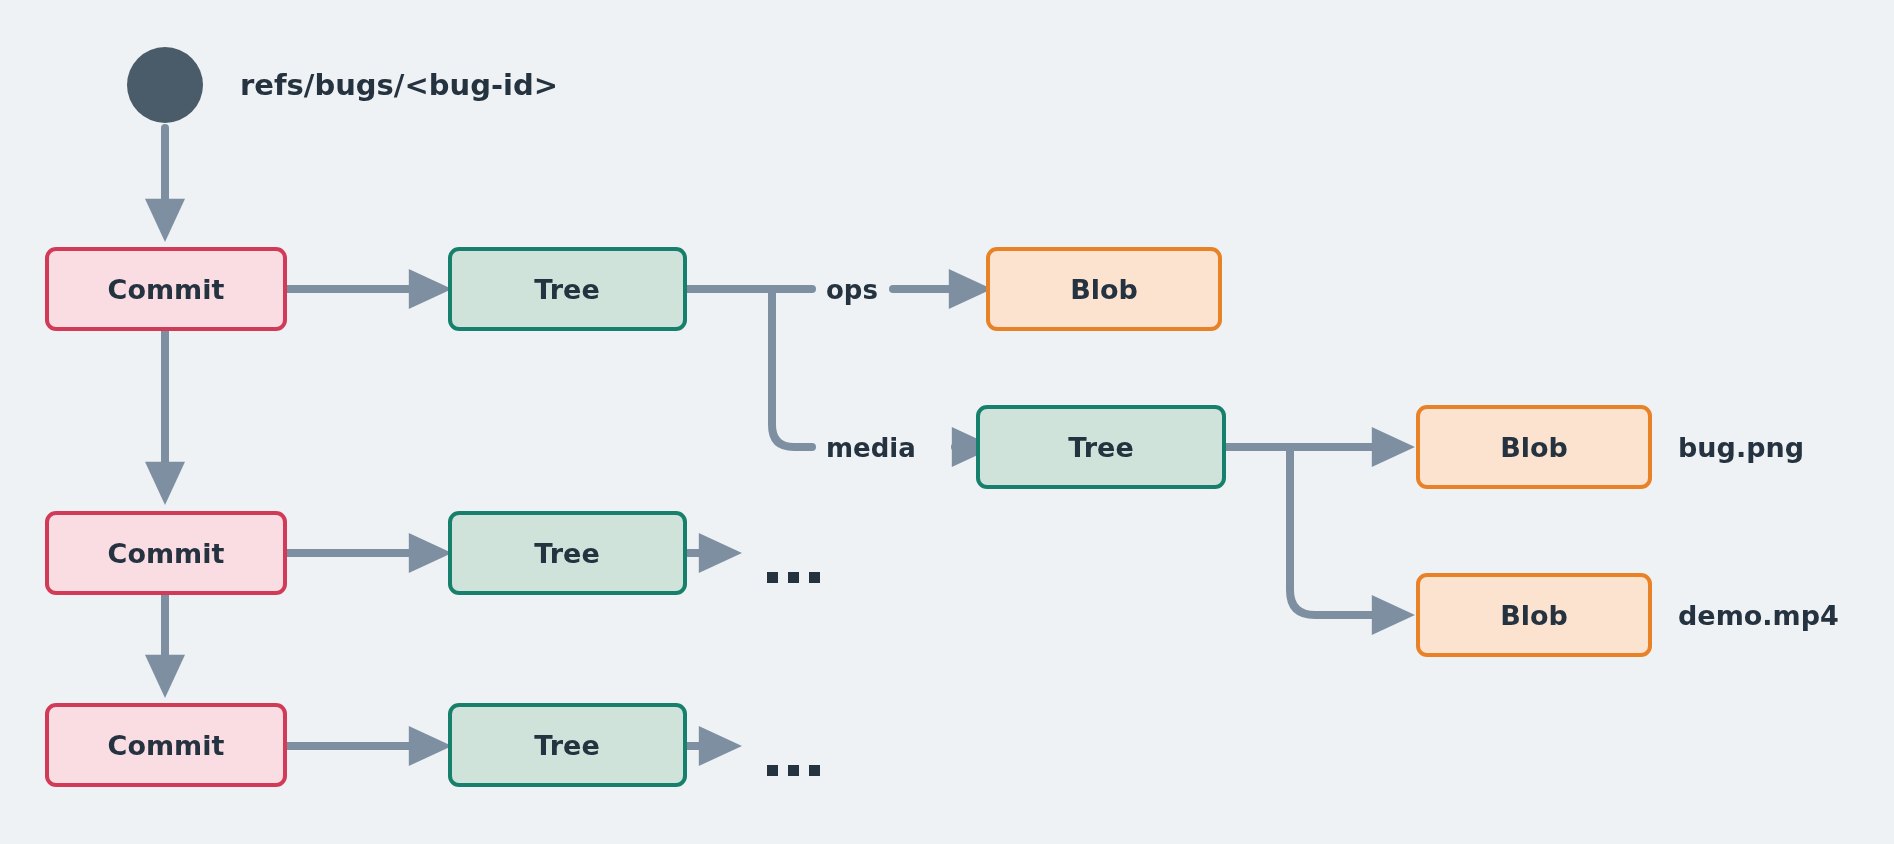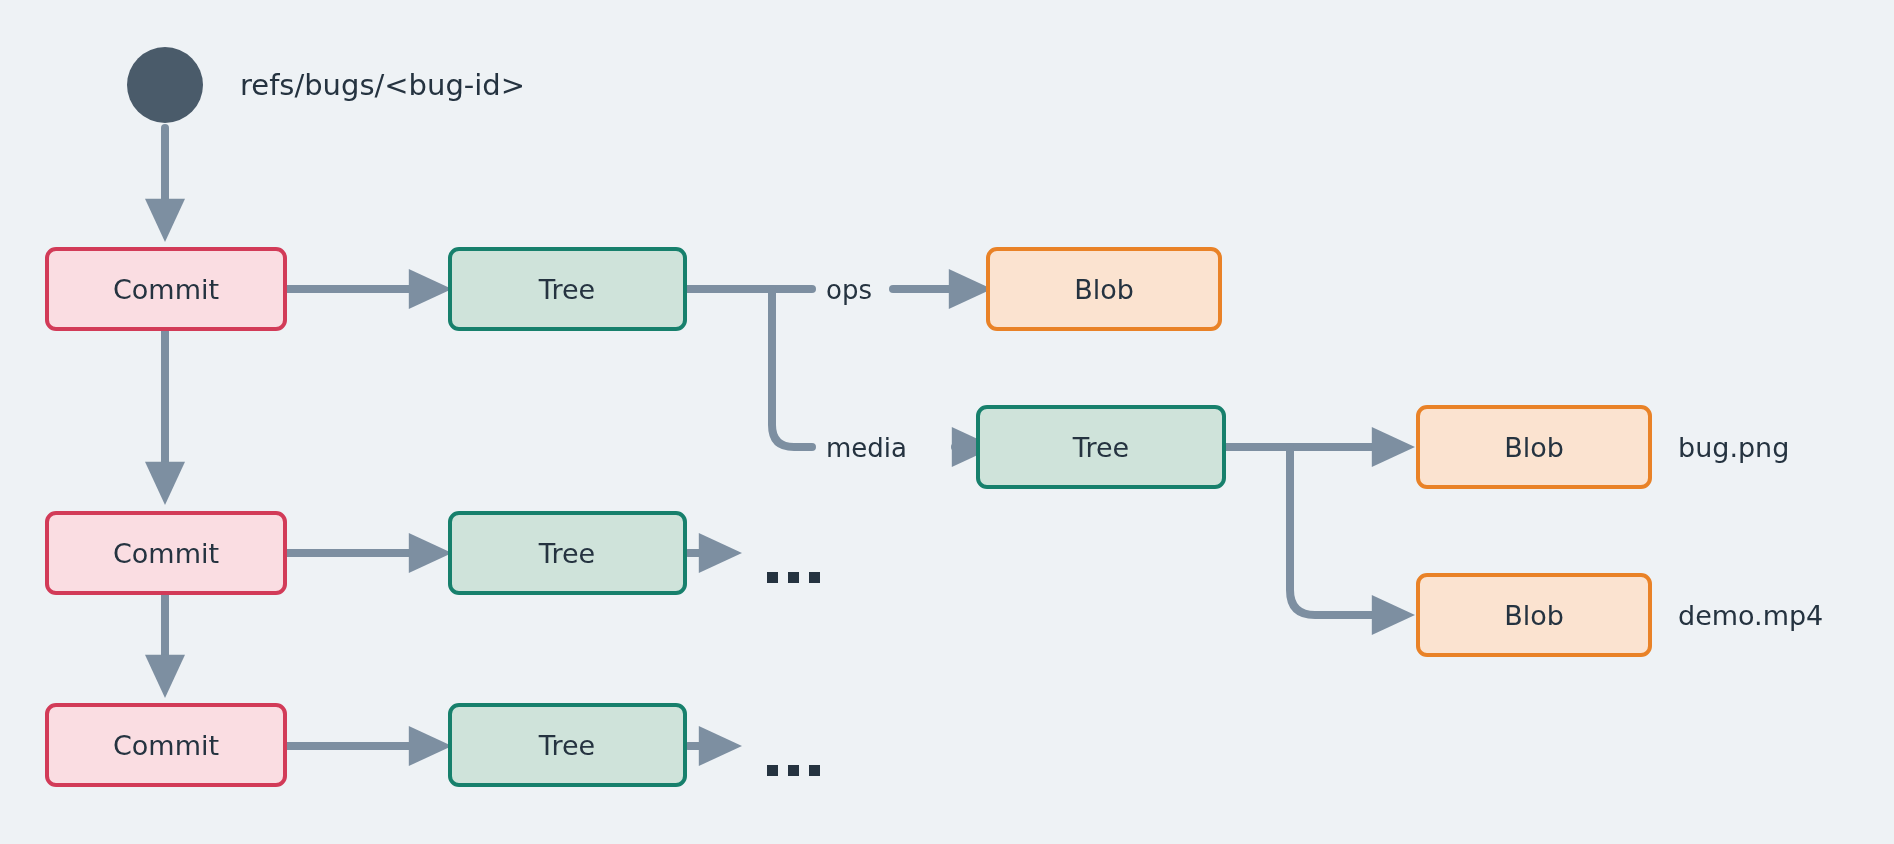--- a/index.html
+++ b/index.html
@@ -11,20 +11,21 @@
     width: 1894px;
     height: 844px;
     font-family: "DejaVu Sans", "Liberation Sans", sans-serif;
     overflow: hidden;
   }
   #diagram-root {
     position: relative;
     width: 1894px;
     height: 844px;
     background: #eef2f5;
+    font-weight: bold;
   }
   svg.canvas {
     position: absolute;
     left: 0;
     top: 0;
     width: 1894px;
     height: 844px;
     display: block;
   }
   .node-label {

